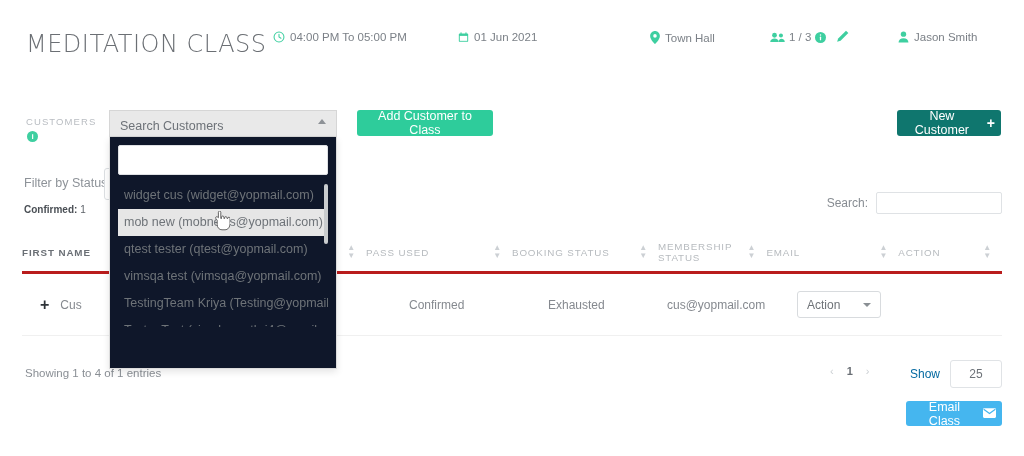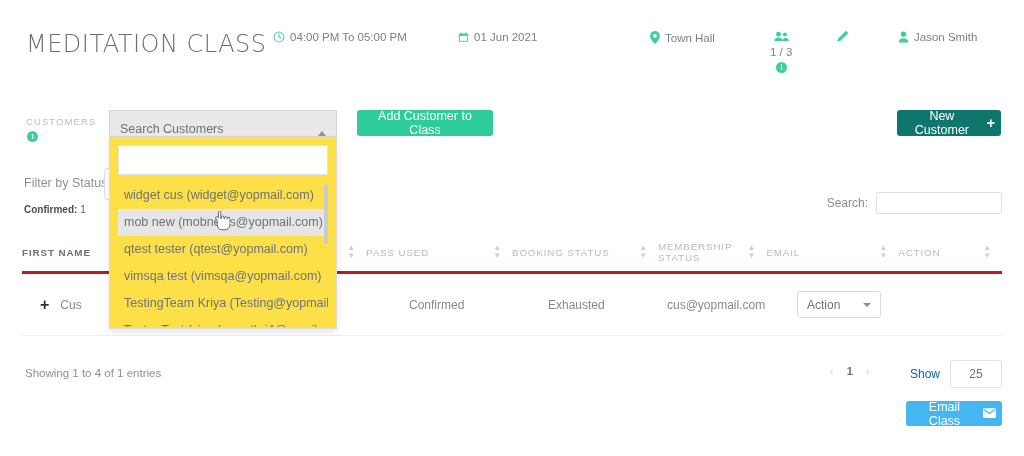--- a/index.html
+++ b/index.html
@@ -26,21 +26,21 @@
   .meta {
     position: absolute; top: 31px;
     font-size: 11.5px; color: #7b8087;
     display: flex; align-items: center; gap: 5px;
     white-space: nowrap;
   }
   .meta .ic { color: #3ecfa0; display: inline-flex; align-items: center; }
   .meta-time  { left: 273px; }
   .meta-date  { left: 458px; }
   .meta-place { left: 650px; }
-  .meta-count { left: 770px; gap: 4px; flex-direction: column; }
+  .meta-count { left: 770px; gap: 4px; }
   .meta-user  { left: 898px; align-items: flex-end; }
   .meta-pencil{ left: 836px; top: 30px; cursor: pointer; }
 
   
   .lbl-customers {
     position: absolute; left: 26px; top: 116px;
     font-size: 9.5px; letter-spacing: 1.1px; color: #b9bdc2; text-transform: uppercase;
   }
   .badge-info {
     position: absolute; left: 27px; top: 131px;
@@ -120,28 +120,28 @@
   .showbox input {
     width: 52px; height: 28px; border: 1px solid #e0e3e6; border-radius: 3px;
     text-align: center; font-size: 12px; color: #6d7278; outline: none; background: #fff;
     font-family: "Liberation Sans", sans-serif;
   }
 
   
   .cust-wrap { position: absolute; left: 109px; top: 110px; width: 228px; z-index: 40; }
   .cust-toggle {
     height: 27px; background: #e9e9e9; border: 1px solid #d6d6d6;
-    display: flex; align-items: flex-end; justify-content: space-between;
-    padding: 0 10px; font-size: 12.5px; color: #6d7278; cursor: pointer;
+    display: flex; align-items: flex-start; justify-content: space-between;
+    padding: 8px 10px; font-size: 12.5px; color: #6d7278; cursor: pointer;
   }
   .caret-u { border-left: 4px solid transparent; border-right: 4px solid transparent; border-bottom: 5px solid #8e9297; }
   .cust-panel {
-    background: #fde047; border: 1px solid #dcdcdc; border-top: none;
+    background: #0f172a; border: 1px solid #dcdcdc; border-top: none;
     box-shadow: 0 3px 7px rgba(0,0,0,.10);
-    padding: 8px 8px 0 8px; height: 192px; overflow: hidden;
+    padding: 8px 8px 0 8px; height: 232px; overflow: hidden;
   }
   .cust-search {
     width: 100%; height: 30px; border: 1px solid #dfe1e4; border-radius: 2px;
     outline: none; font-size: 12px; padding: 0 7px; background: #fff;
     font-family: "Liberation Sans", sans-serif; margin-bottom: 7px;
   }
   .cust-list { position: relative; height: 145px; overflow: hidden; }
   .cust-item {
     font-size: 12.5px; color: #6e7378; padding: 6px 6px; cursor: pointer;
     white-space: nowrap; line-height: 1.2;

